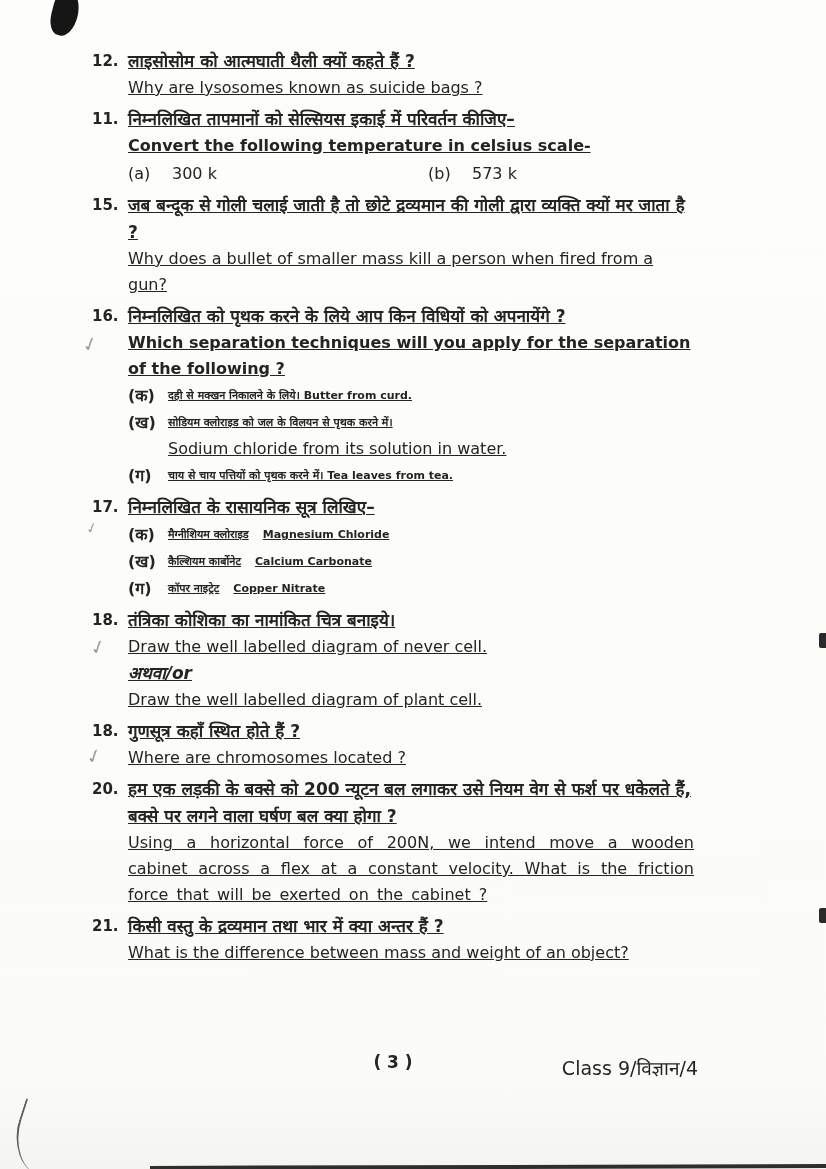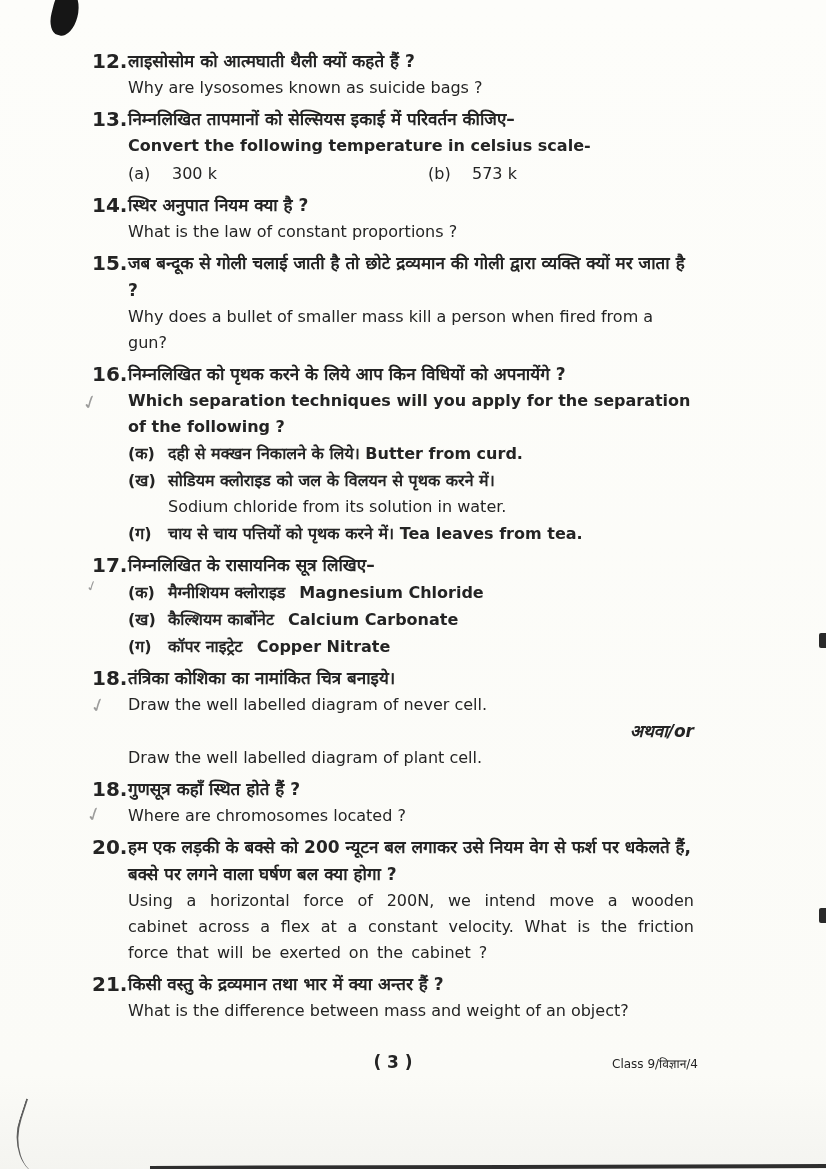--- a/index.html
+++ b/index.html
@@ -6,46 +6,46 @@
   body { background: #e9e9e7; }
   .page {
     width: 826px; height: 1169px; position: relative; overflow: hidden;
     background: linear-gradient(180deg, #fdfdfa 0%, #fbfbf7 92%, #f4f4f0 100%);
     font-family: "DejaVu Sans", "Liberation Sans", sans-serif;
     color: #242424;
   }
   .content { position: absolute; left: 92px; top: 48px; width: 602px; }
 
   .q { display: flex; margin-bottom: 5px; }
-  .qnum { flex: 0 0 36px; font-weight: 700; font-size: 20px; line-height: 27px; }
+  .qnum { flex: 0 0 36px; font-weight: 700; font-size: 15px; line-height: 27px; }
   .qbody { flex: 1; min-width: 0; }
-  .qbody p { font-size: 16px; line-height: 26px; position: relative; }
+  .qbody p { font-size: 16px; line-height: 26px; position: relative; text-decoration: underline; }
   .qbody p.hi { font-size: 17px; font-weight: 600; line-height: 27px; }
   .qbody p.en { font-weight: 400; }
   .qbody p.bold { font-weight: 700; }
   .justify { text-align: justify; word-spacing: 3px; }
 
   .optrow { display: flex; line-height: 26px; font-size: 16px; margin-top: 2px; }
   .opt { display: flex; }
   .opt-a { width: 300px; }
   .opt-label { width: 44px; }
 
   .sub { display: flex; }
   .slabel { flex: 0 0 40px; font-size: 16px; font-weight: 600; line-height: 27px; }
   .stext { flex: 1; min-width: 0; }
-  .stext p.mix { font-size: 16px; font-weight: 600; line-height: 27px; }
+  .stext p.mix { font-size: 11px; font-weight: 600; line-height: 27px; }
   .chem-en { font-weight: 700; margin-left: 14px; }
   .sub-hi { font-weight: 600; }
 
-  .or-line { text-align: right; }
+  .or-line { text-align: left; }
   .or-label { font-weight: 700; font-style: italic; font-size: 17px; }
 
   .footer { position: absolute; left: 92px; top: 1052px; width: 602px; height: 24px; }
   .pageno { position: absolute; left: 50%; transform: translateX(-50%); font-weight: 700; font-size: 17px; }
-  .classlabel { position: absolute; right: -4px; top: 3px; font-size: 12px; }
+  .classlabel { position: absolute; right: -4px; top: 3px; font-size: 19px; }
 
   
   .tick { position: absolute; color: #7d7d7d; font-size: 19px; transform: rotate(-18deg); opacity: .75; }
   .tick-16 { left: -46px; top: 1px; }
   .tick-17 { left: -42px; top: -6px; font-size: 14px; }
   .tick-18 { left: -38px; top: 0; }
   .tick-19 { left: -42px; top: -2px; }
   .blob-topleft { position: absolute; left: 52px; top: -10px; width: 26px; height: 46px;
     background: #161616; border-radius: 45% 60% 55% 48%; transform: rotate(14deg); }
   .edge-right-1 { position: absolute; right: 0; top: 633px; width: 7px; height: 15px; background: #2a2a2a; border-radius: 2px 0 0 2px; }
@@ -69,44 +69,37 @@
 
     <div class="q">
       <span class="qnum">12.</span>
       <div class="qbody">
         <p class="hi">लाइसोसोम को आत्मघाती थैली क्यों कहते हैं ?</p>
         <p class="en">Why are lysosomes known as suicide bags ?</p>
       </div>
     </div>
 
     <div class="q">
-      <span class="qnum">13.</span>
+      <span class="qnum">11.</span>
       <div class="qbody">
         <p class="hi">निम्नलिखित तापमानों को सेल्सियस इकाई में परिवर्तन कीजिए–</p>
         <p class="en bold">Convert the following temperature in celsius scale-</p>
         <div class="optrow">
           <span class="opt opt-a">
             <span class="opt-label">(a)</span>
             <span>300 k</span>
           </span>
           <span class="opt">
             <span class="opt-label">(b)</span>
             <span>573 k</span>
           </span>
         </div>
       </div>
     </div>
 
-    <div class="q">
-      <span class="qnum">14.</span>
-      <div class="qbody">
-        <p class="hi">स्थिर अनुपात नियम क्या है ?</p>
-        <p class="en">What is the law of constant proportions ?</p>
-      </div>
-    </div>
 
     <div class="q">
       <span class="qnum">15.</span>
       <div class="qbody">
         <p class="hi">जब बन्दूक से गोली चलाई जाती है तो छोटे द्रव्यमान की गोली द्वारा व्यक्ति क्यों मर जाता है ?</p>
         <p class="en">Why does a bullet of smaller mass kill a person when fired from a gun?</p>
       </div>
     </div>
 
     <div class="q">

